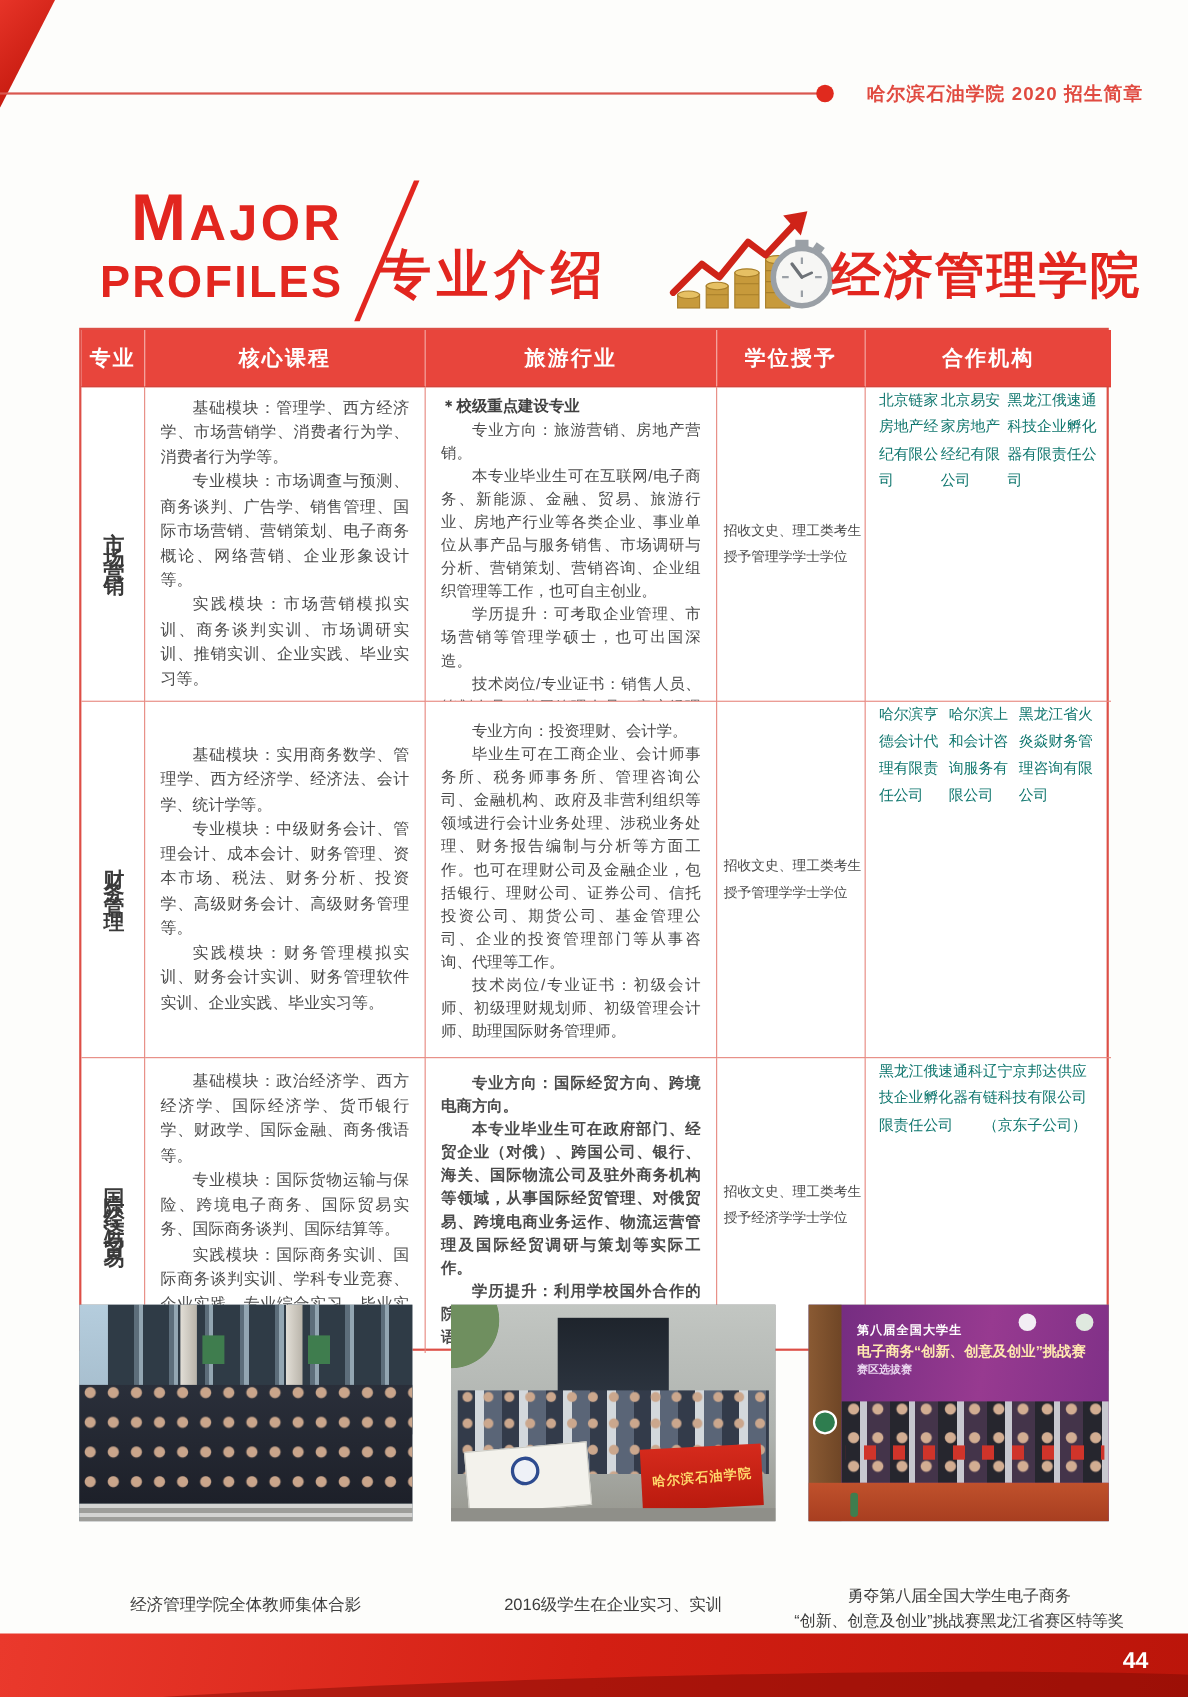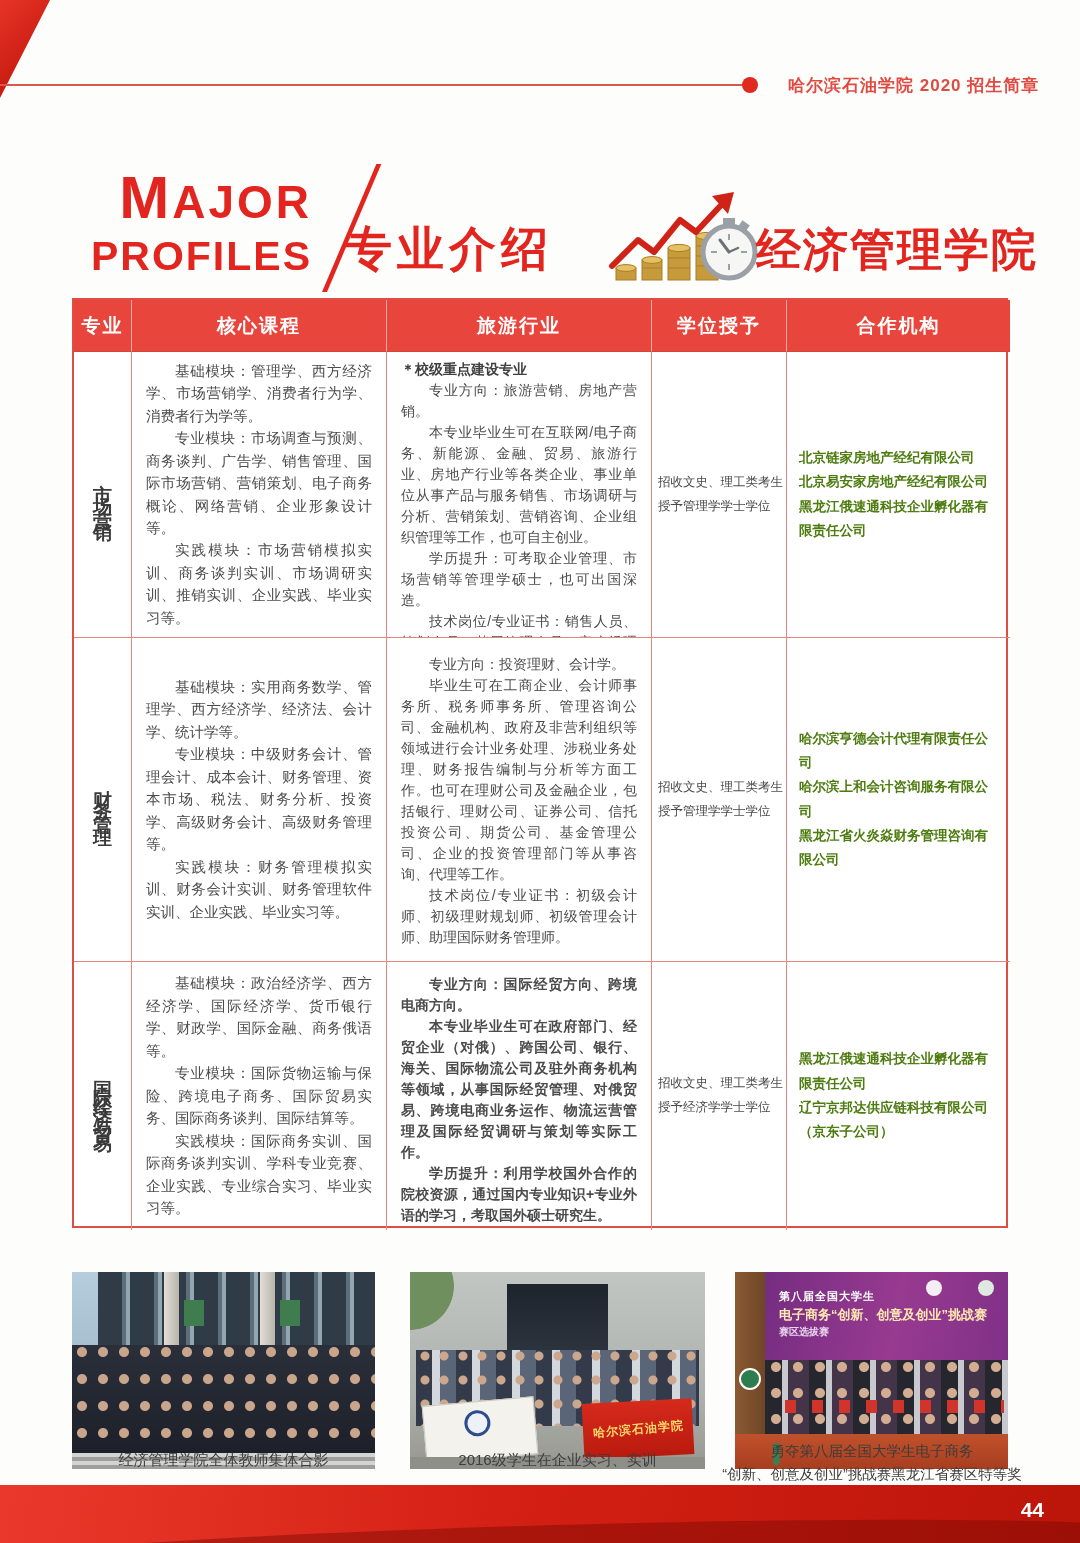--- a/index.html
+++ b/index.html
@@ -80,26 +80,26 @@
     padding:7px 14px; font-size:14px; line-height:1.5; color:#4b4b4b;
   }
   .prospects-cell p { text-indent:2em; text-align:justify; }
   .prospects-cell .hl { color:#404040; font-weight:700; text-indent:0; font-size:14px; }
   .degree-cell {
     display:flex; flex-direction:column; justify-content:center;
     padding:0 6px; font-size:12.5px; line-height:1.9; color:#4b4b4b;
   }
   .degree-cell div { white-space:nowrap; }
   .partners-cell {
-    display:flex; flex-direction:column; justify-content:center;
-    padding:0 12px; font-size:13.5px; line-height:1.8; color:#4d7c0f;font-weight:bold;
-  }
-
-  
-  .photo { position:absolute; top:1272px; height:197px; overflow:hidden; background:#888; }
+    display:flex; flex-direction:row; justify-content:center;
+    padding:0 12px; font-size:13.5px; line-height:1.8; color:#0f766e;
+  }
+
+  
+  .photo { position:absolute; top:1186px; height:197px; overflow:hidden; background:#888; }
   .photo1 { left:72px;  width:303px; }
   .photo2 { left:410px; width:295px; }
   .photo3 { left:735px; width:273px; }
 
   
   .photo1 .sky { position:absolute; inset:0; background:linear-gradient(#b5cddd,#9db4c4 70%,#8da3b2); }
   .photo1 .building {
     position:absolute; left:26px; right:0; top:0; height:118px;
     background:
       repeating-linear-gradient(90deg,#2f3b46 0 24px,#5d6e7b 24px 28px,#93a6b2 28px 32px);

